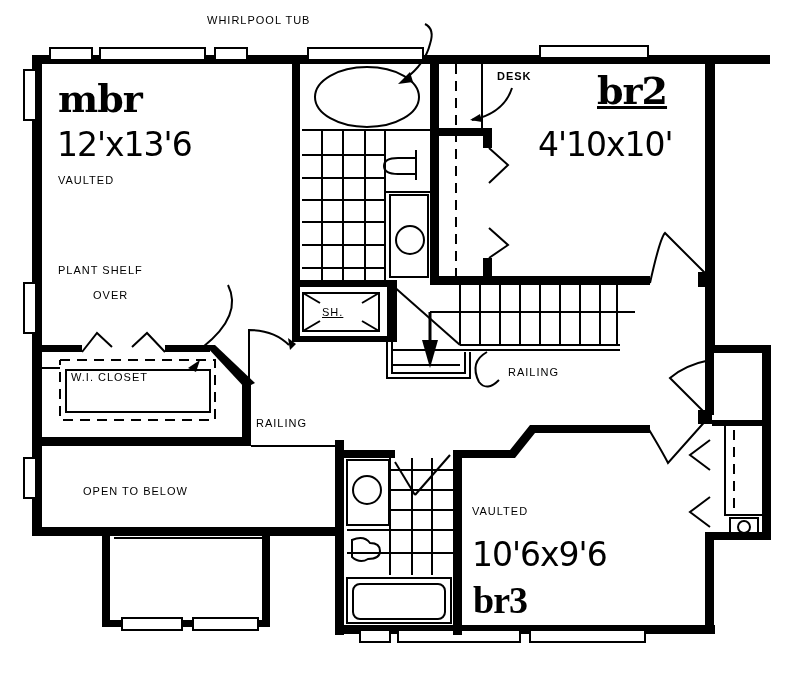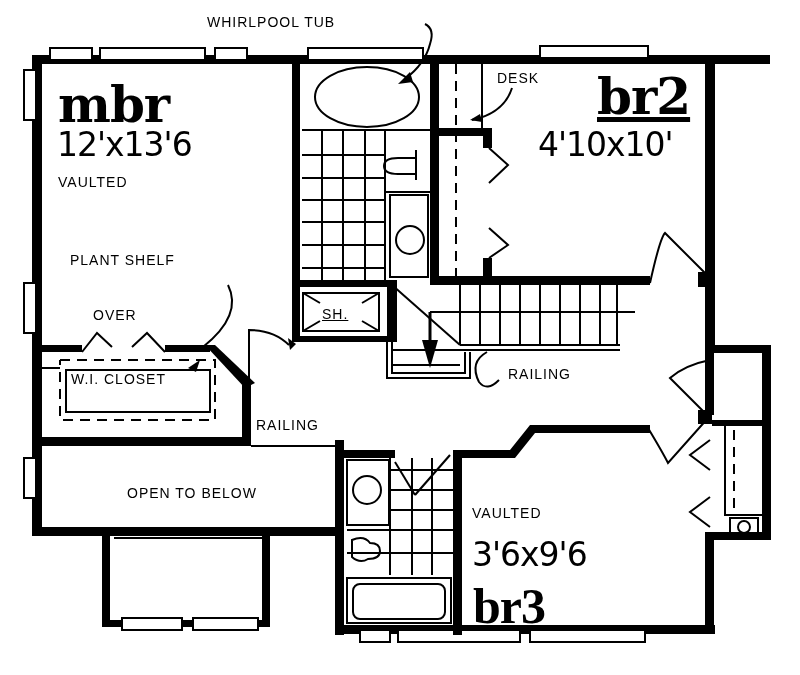--- a/index.html
+++ b/index.html
@@ -4,23 +4,23 @@
 <style>
   html, body { margin: 0; padding: 0; background: #ffffff; }
   body { width: 800px; height: 675px; overflow: hidden; position: relative; font-family: "Liberation Sans", sans-serif; }
   #plan { position: absolute; left: 0; top: 0; width: 800px; height: 675px; }
   .wall { fill: #000; }
   .thin { stroke: #000; stroke-width: 2; fill: none; }
   .mid { stroke: #000; stroke-width: 3; fill: none; }
   .dash { stroke: #000; stroke-width: 2; fill: none; stroke-dasharray: 10 7; }
   .win { fill: #fff; stroke: #000; stroke-width: 2; }
   .lbl { position: absolute; color: #000; white-space: nowrap; line-height: 1; }
-  .room-name { font-family: "DejaVu Serif", serif; font-weight: 900; font-size: 50px; letter-spacing: -1px; }
+  .room-name { font-family: "DejaVu Serif", serif; font-weight: 900; font-size: 38px; letter-spacing: -1px; }
   .dim { font-family: "DejaVu Sans", sans-serif; font-size: 33px; letter-spacing: -1px; }
-  .note { font-family: "Liberation Sans", sans-serif; font-size: 14px; letter-spacing: 1px; }
+  .note { font-family: "Liberation Sans", sans-serif; font-size: 11px; letter-spacing: 1px; }
 </style>
 </head>
 <body>
 
 <svg id="plan" viewBox="0 0 800 675" xmlns="http://www.w3.org/2000/svg">
 
   <g>
 
     <rect class="wall" x="32" y="55" width="738" height="9"></rect>
 
@@ -210,33 +210,33 @@
     <rect class="wall" x="705" y="345" width="9" height="70"></rect>
   </g>
 
   <g>
     <path class="thin" d="M425 24 q10 5 5 20 q-5 20 -25 35"></path>
     <polygon points="398,84 410,72 413,82" fill="#000"></polygon>
   </g>
 </svg>
 
 <div class="lbl note" style="left:207px; top:15px;">WHIRLPOOL TUB</div>
-<div class="lbl note" style="left:497px; top:71px;">DESK</div>
+<div class="lbl note" style="left:497px; top:71px;font-weight:bold;">DESK</div>
 
 <div class="lbl room-name" style="left:58px; top:80px;">mbr</div>
 <div class="lbl dim" style="left:57px; top:128px;">12'x13'6</div>
 <div class="lbl note" style="left:58px; top:175px;">VAULTED</div>
 
 <div class="lbl room-name" style="left:597px; top:72px;text-decoration:underline;">br2</div>
 <div class="lbl dim" style="left:538px; top:128px;">4'10x10'</div>
 
-<div class="lbl note" style="left:58px; top:253px;margin-left:12px;">PLANT SHELF</div>
-<div class="lbl note" style="left:93px; top:308px;">OVER</div>
+<div class="lbl note" style="left:58px; top:265px;">PLANT SHELF</div>
+<div class="lbl note" style="left:93px; top:290px;">OVER</div>
 
 <div class="lbl note" style="left:322px; top:307px;text-decoration:underline;">SH.</div>
 <div class="lbl note" style="left:71px; top:372px;">W.I. CLOSET</div>
 <div class="lbl note" style="left:508px; top:367px;">RAILING</div>
 <div class="lbl note" style="left:256px; top:418px;">RAILING</div>
-<div class="lbl note" style="left:83px; top:486px;margin-left:44px;">OPEN TO BELOW</div>
+<div class="lbl note" style="left:83px; top:486px;">OPEN TO BELOW</div>
 
 <div class="lbl note" style="left:472px; top:506px;">VAULTED</div>
-<div class="lbl dim" style="left:472px; top:538px;">3'6x9'6</div>
+<div class="lbl dim" style="left:472px; top:538px;">10'6x9'6</div>
 <div class="lbl room-name" style="left:473px; top:581px;font-family:Liberation Serif, serif;">br3</div>
 
 </body></html>

